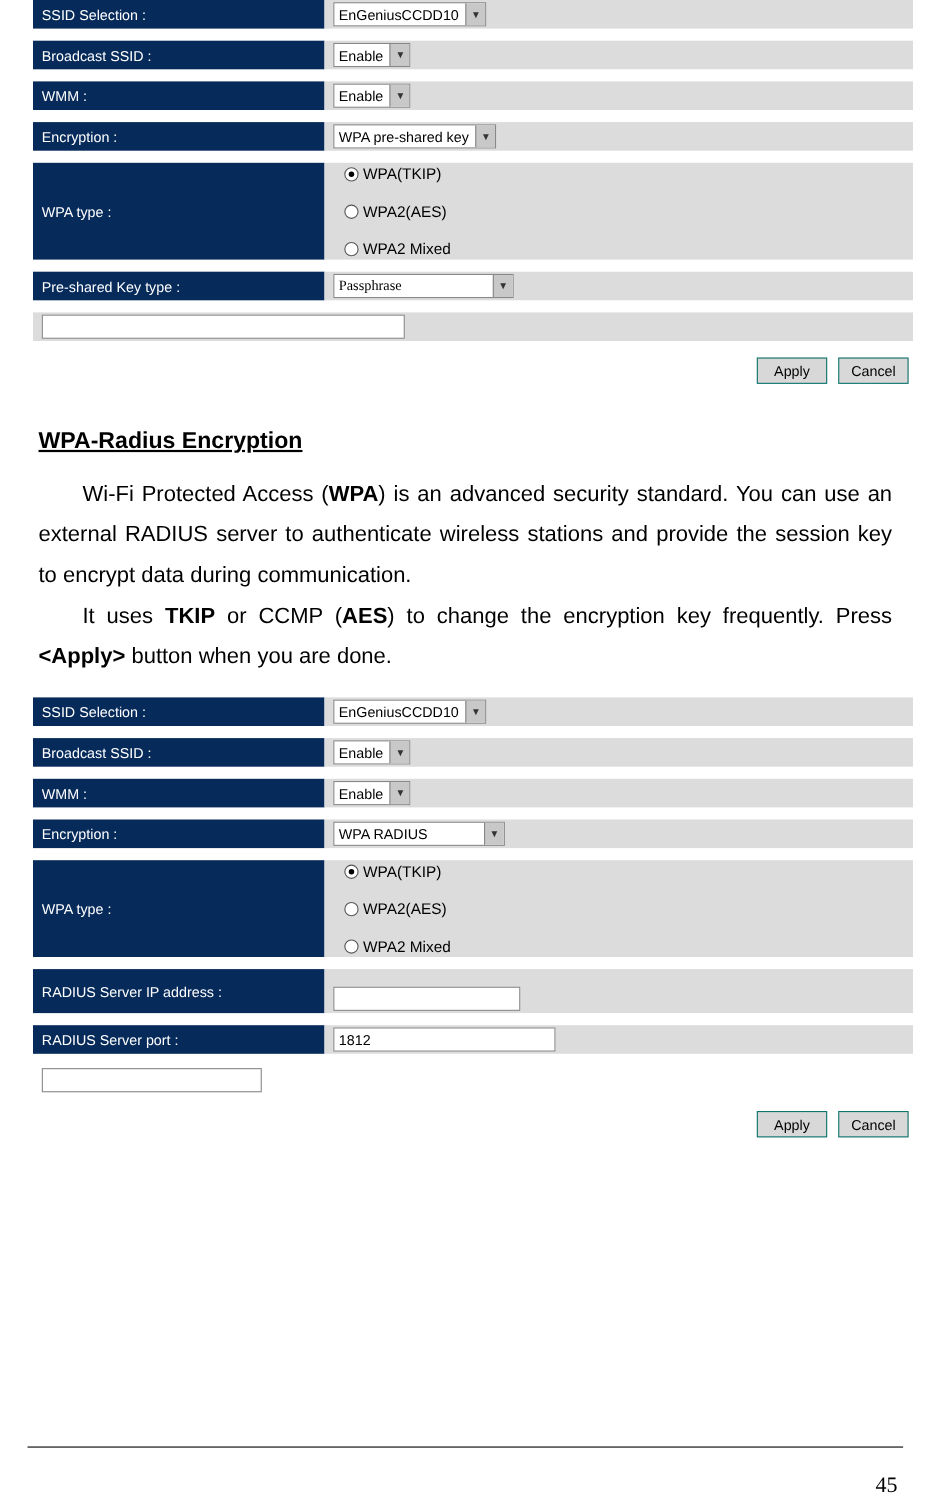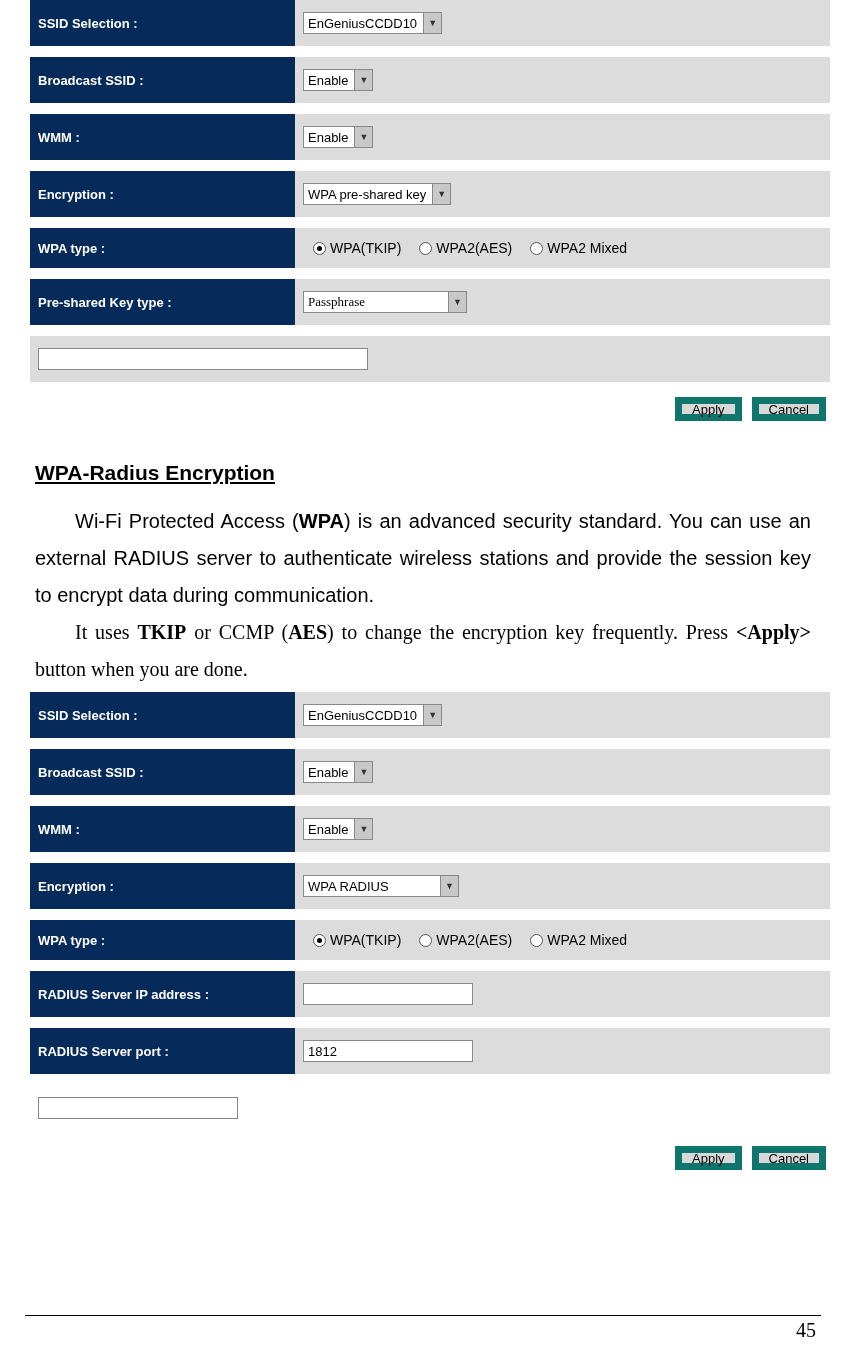--- a/index.html
+++ b/index.html
@@ -18,33 +18,33 @@
   .row {
     display: flex;
     align-items: stretch;
     min-height: 26px;
     margin-bottom: 11px;
   }
   .row-label {
     width: 265px;
     background: #062a5a;
     color: #fff;
-    font-weight: bold;
+    font-weight: normal;
     font-size: 13px;
     padding: 5px 8px;
     display: flex;
     align-items: center;
   }
   .row-label.tall { min-height: 40px; }
   .row-control {
     flex: 1;
     background: #dcdcdc;
-    padding: 12px 8px;
+    padding: 2px 8px;
     display: flex;
-    align-items: center;
+    align-items: flex-end;
     gap: 6px;
     font-size: 14px;
     color: #000;
   }
   .dd {
     display: inline-flex;
     align-items: center;
     border: 1px solid #888;
     background: #fff;
     height: 22px;
@@ -61,59 +61,59 @@
     display: flex; align-items: center; justify-content: center;
     font-size: 9px; color: #333;
   }
   .txtinput {
     height: 22px;
     border: 1px solid #888;
     background: #fff;
     font-size: 13px;
     padding: 0 4px;
   }
-  .radio-group { display: flex; gap: 18px; padding-left: 10px; }
+  .radio-group { display: flex; gap: 18px; padding-left: 10px; flex-direction: column; }
   .radio-item { display: flex; align-items: center; gap: 4px; font-size: 14px; }
   .radio-circle {
     width: 13px; height: 13px; border-radius: 50%;
     border: 1px solid #555; background: #fff;
     display: flex; align-items: center; justify-content: center;
   }
   .radio-circle.sel::after {
     content: ""; width: 5px; height: 5px; border-radius: 50%; background: #000;
   }
   .btn-row {
     display: flex; justify-content: flex-end; gap: 10px;
     padding: 4px 4px 0 0;
   }
   .btn {
     min-width: 64px; height: 24px;
     background: #d8d8d8;
-    border: 7px solid #0f766e;
+    border: 1px solid #0f766e;
     font-size: 13px;
     display: flex; align-items: center; justify-content: center;
     color: #000;
     padding: 0 10px;
   }
   .section-heading {
     font-size: 21px;
     font-weight: bold;
     text-decoration: underline;
     margin: 40px 0 18px 10px;
   }
   .body-text {
     font-size: 20px;
     line-height: 1.85;
     text-align: justify;
     margin: 0 10px 0 10px;
   }
   .body-text .indent { display: inline-block; width: 40px; }
   .page-number {
     position: absolute;
-    bottom: 24px;
+    bottom: 4px;
     right: 30px;
     font-size: 20px;
     font-family: "Times New Roman", serif;
   }
   .footer-line {
     position: absolute;
     bottom: 50px;
     left: 25px; right: 25px;
     border-top: 1px solid #000;
   }
@@ -204,21 +204,21 @@
     <div class="btn">Cancel</div>
   </div>
 </div>
 
 <div class="section-heading">WPA-Radius Encryption</div>
 
 <p class="body-text">
   <span class="indent"></span><span>Wi-Fi Protected Access (</span><b>WPA</b><span>) is an advanced security standard. You can use an external RADIUS server to authenticate wireless stations and provide the session key to encrypt data during communication.</span>
 </p>
 
-<p class="body-text" style="margin-bottom:4px;font-family:Liberation Serif, serif;">
+<p class="body-text" style="margin-bottom:18px;">
   <span class="indent"></span><span>It uses </span><b>TKIP</b><span> or CCMP (</span><b>AES</b><span>) to change the encryption key frequently. Press </span><b>&lt;Apply&gt;</b><span> button when you are done.</span>
 </p>
 
 <div class="config-panel">
 
   <div class="row">
     <div class="row-label">SSID Selection :</div>
     <div class="row-control">
       <div class="dd">
         <span class="dd-text">EnGeniusCCDD10</span>
@@ -280,21 +280,21 @@
   <div class="row">
     <div class="row-label tall">RADIUS Server IP address :</div>
     <div class="row-control">
       <input class="txtinput" style="width: 170px;">
     </div>
   </div>
 
   <div class="row">
     <div class="row-label">RADIUS Server port :</div>
     <div class="row-control">
-      <input class="txtinput" style="width: 170px;" value="1812">
+      <input class="txtinput" style="width: 202px;" value="1812">
     </div>
   </div>
 
   <div class="row">
     <div class="row-control" style="background:#fff;">
       <input class="txtinput" style="width: 200px;">
     </div>
   </div>
 
   <div class="btn-row">

